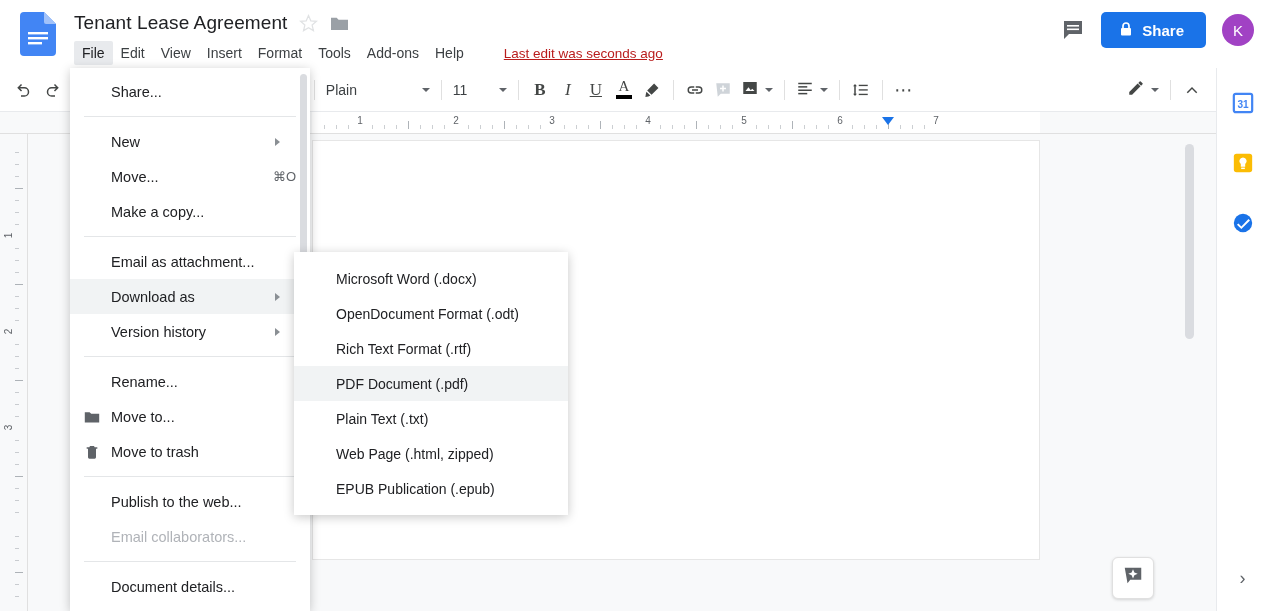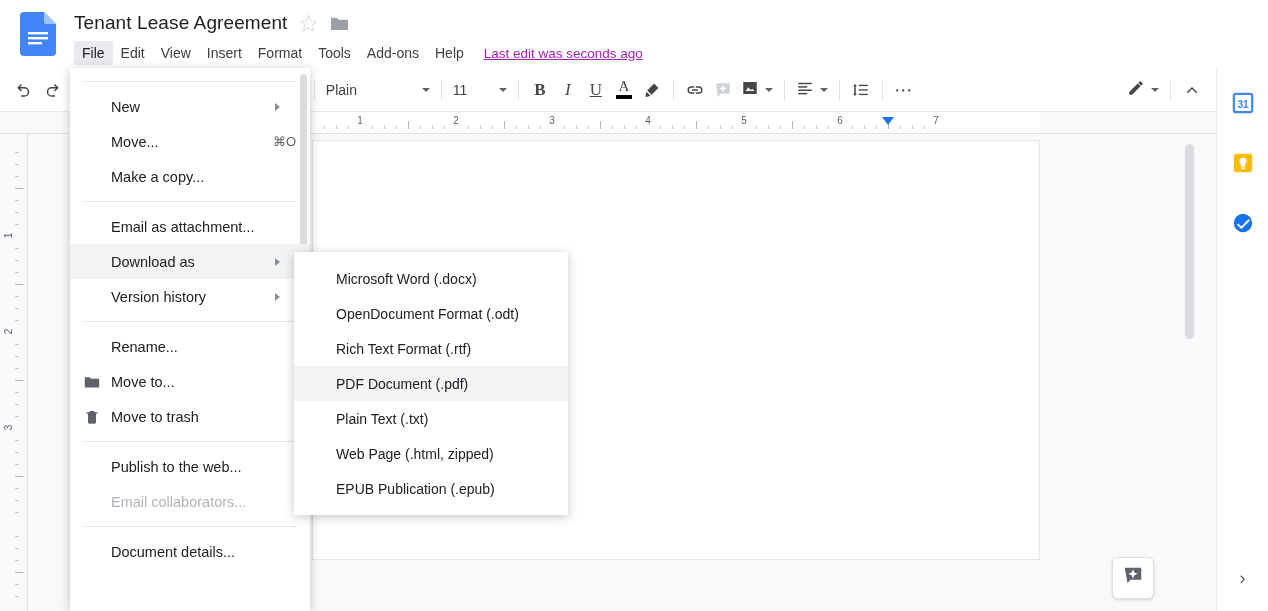--- a/index.html
+++ b/index.html
@@ -33,21 +33,21 @@
   .menubar {
     position: absolute; left: 74px; top: 40px;
     display: flex; align-items: center; height: 26px;
   }
   .menu-item {
     font-size: 14px; color: #3c4043; padding: 4px 8px;
     border-radius: 2px; cursor: pointer; white-space: nowrap;
   }
   .menu-item.active { background: #e8eaed; color: #202124; }
   .last-edit {
-    font-size: 13.5px; color: #a21caf; margin-left: 12px;
+    font-size: 13.5px; color: #b91c1c; margin-left: 32px;
     text-decoration: underline; cursor: pointer; white-space: nowrap;
   }
 
   .header-right {
     position: absolute; right: 14px; top: 12px;
     display: flex; align-items: center; gap: 16px;
   }
   .comment-btn { width: 24px; height: 24px; cursor: pointer; }
   .share-btn {
     display: flex; align-items: center; gap: 9px;
@@ -224,20 +224,39 @@
       <div class="menu-item">Edit</div>
       <div class="menu-item">View</div>
       <div class="menu-item">Insert</div>
       <div class="menu-item">Format</div>
       <div class="menu-item">Tools</div>
       <div class="menu-item">Add-ons</div>
       <div class="menu-item">Help</div>
       <div class="last-edit">Last edit was seconds ago</div>
     </div>
 
+    <div class="header-right">
+      <span class="comment-btn">
+        <svg width="24" height="24" viewBox="0 0 24 24">
+          <path d="M3 3h18v13H8l-5 5z" fill="#5f6368"></path>
+          <rect x="6" y="7" width="12" height="1.6" fill="#fff"></rect>
+          <rect x="6" y="10.5" width="12" height="1.6" fill="#fff"></rect>
+        </svg>
+      </span>
+      <button class="share-btn">
+        <span>
+          <svg width="14" height="16" viewBox="0 0 14 16">
+            <path d="M4 7V5a3 3 0 0 1 6 0v2" fill="none" stroke="#fff" stroke-width="1.7"></path>
+            <rect x="2" y="7" width="10" height="7.5" rx="1" fill="#fff"></rect>
+          </svg>
+        </span>
+        <span>Share</span>
+      </button>
+      <div class="avatar">K</div>
+    </div>
   </div>
 
   <div class="toolbar">
     <div class="tb-btn">
       <svg width="18" height="18" viewBox="0 0 24 24">
           <path d="M12.5 8H6.8l2.6-2.6L8 4 3 9l5 5 1.4-1.4L6.8 10h5.7a4.5 4.5 0 1 1 0 9H8v2h4.5a6.5 6.5 0 0 0 0-13z" fill="#444746"></path>
         </svg>
     </div>
     <div class="tb-btn">
       <svg width="18" height="18" viewBox="0 0 24 24">
@@ -509,20 +528,23 @@
       <svg width="22" height="22" viewBox="0 0 24 24">
         <circle cx="12" cy="12" r="10" fill="#1a73e8"></circle>
         <path d="M7 12.5l3.2 3.2L18 7.6l1.6 1.6-9.4 9.4L5.4 14z" fill="#fff"></path>
       </svg>
     </span>
     <span class="rail-expand">›</span>
   </div>
 
   <div class="file-menu" id="file-menu">
     <div class="menu-scrollbar"></div>
+  <div class="mi">
+        <span>Share...</span>
+      </div>
       <div class="mi-sep"></div>
       <div class="mi">
         <span>New</span>
         <span class="arrow"></span>
       </div>
       <div class="mi">
         <span>Move...</span>
         <span class="accel">⌘O</span>
       </div>
       <div class="mi">

